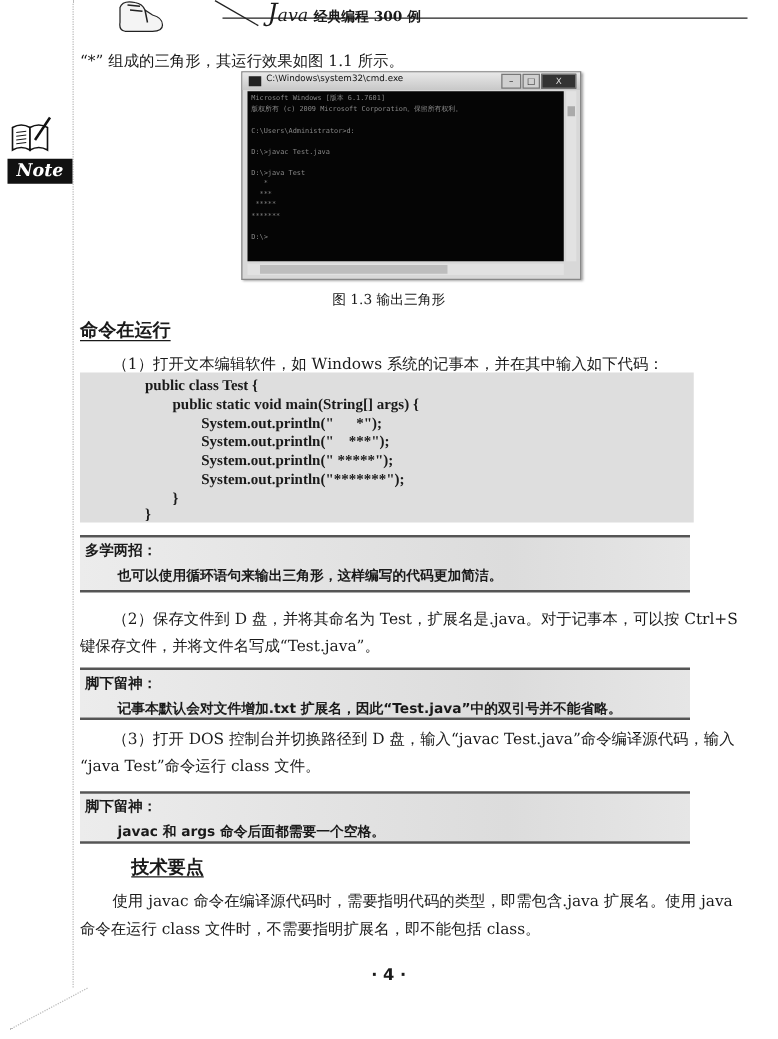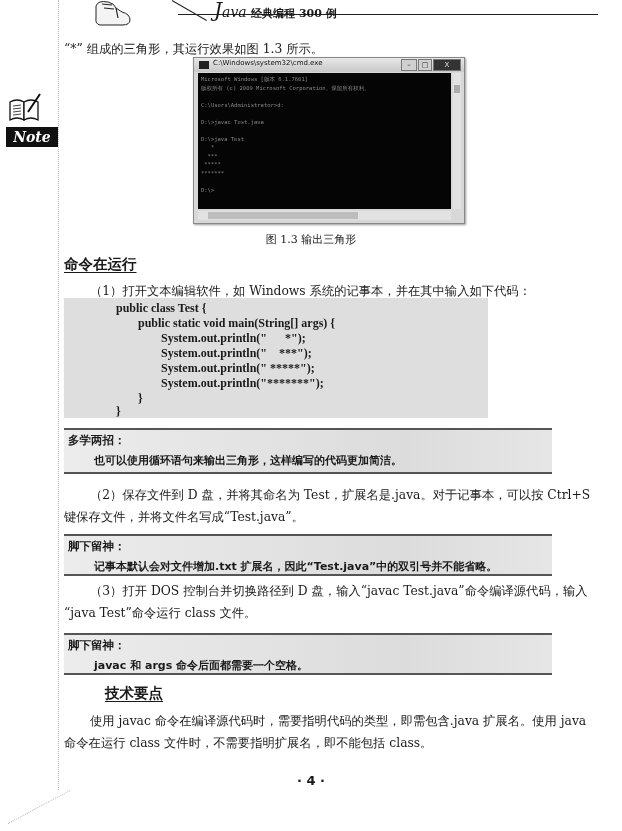--- a/index.html
+++ b/index.html
@@ -41,21 +41,21 @@
   .cmd-vscroll { position: absolute; right: 3px; top: 15px; width: 8px; height: 136px; background: #e2e2e2; }
   .cmd-vscroll .thumb { position: absolute; left: 1px; top: 12px; width: 6px; height: 8px; background: #aaa; }
   .cmd-hscroll { position: absolute; left: 4px; bottom: 3px; width: 253px; height: 9px; background: #e2e2e2; }
   .cmd-hscroll .thumb { position: absolute; left: 10px; top: 1px; width: 150px; height: 7px; background: #bdbdbd; }
 
   .caption { left: 0; width: 622px; top: 232px; text-align: center; font-size: 11px; }
   .h2 { font-family: "DejaVu Sans", sans-serif; font-size: 14.5px; font-weight: bold; text-decoration: underline; text-underline-offset: 3px; }
   .h2-impl { left: 64px; top: 255px; }
   .step1 { left: 90px; top: 280px; }
 
-  .code { left: 64px; top: 298px; width: 424px; height: 120px; background: #dedede; }
+  .code { left: 64px; top: 298px; width: 491px; height: 120px; background: #dedede; }
   .code-line { position: absolute; font-family: "Liberation Serif", serif; font-weight: bold; font-size: 12px; white-space: pre; }
 
   .tipbox { left: 64px; width: 488px; background: linear-gradient(90deg, #ececec, #dcdcdc 70%, #e6e6e6); border-top: 2px solid #555; border-bottom: 2px solid #555; }
   .tip-title { position: absolute; left: 4px; top: 3px; font-family: "DejaVu Sans", sans-serif; font-weight: bold; font-size: 11.5px; }
   .tip-body { position: absolute; left: 30px; top: 23px; font-family: "DejaVu Sans", sans-serif; font-weight: bold; font-size: 11px; white-space: nowrap; }
   .tip1 { top: 428px; height: 42px; }
   .tip2 { top: 534px; height: 38px; }
   .tip3 { top: 633px; height: 38px; }
 
   .para2 { left: 64px; top: 484px; width: 532px; }
@@ -74,21 +74,21 @@
 <svg class="abs hdr-shoe" viewBox="0 0 42 26">
   <path d="M4 6 Q6 0 16 2 Q22 3 24 8 L30 12 Q38 14 38 20 Q38 25 30 25 L8 25 Q3 24 4 18 Z" fill="#f4f4f4" stroke="#222" stroke-width="1"></path>
   <path d="M10 4 L20 5 M12 8 L22 9 M24 8 L26 18" stroke="#222" stroke-width="1.2" fill="none"></path>
 </svg>
 <div class="abs hdr-slant"></div>
 <div class="abs hdr-rule"></div>
 <div class="abs hdr-title">
   <span class="big">J</span><span>ava </span><span class="cn">经典编程 300 例</span>
 </div>
 
-<p class="abs text intro">“*” 组成的三角形，其运行效果如图 1.3 所示。</p>
+<p class="abs text intro">“*” 组成的三角形，其运行效果如图 1.1 所示。</p>
 
 <svg class="abs note-book" viewBox="0 0 34 30">
   <path d="M2 10 Q9 6 16 10 L16 28 Q9 24 2 28 Z" fill="#fff" stroke="#111" stroke-width="1.3"></path>
   <path d="M16 10 Q23 6 30 10 L30 28 Q23 24 16 28 Z" fill="#fff" stroke="#111" stroke-width="1.3"></path>
   <path d="M5 14 L13 13 M5 17 L13 16 M5 20 L13 19 M5 23 L13 22" stroke="#111" stroke-width="0.8"></path>
   <path d="M20 20 L32 2" stroke="#111" stroke-width="2"></path>
 </svg>
 <div class="abs note-badge">Note</div>
 
 <div class="abs cmd">

